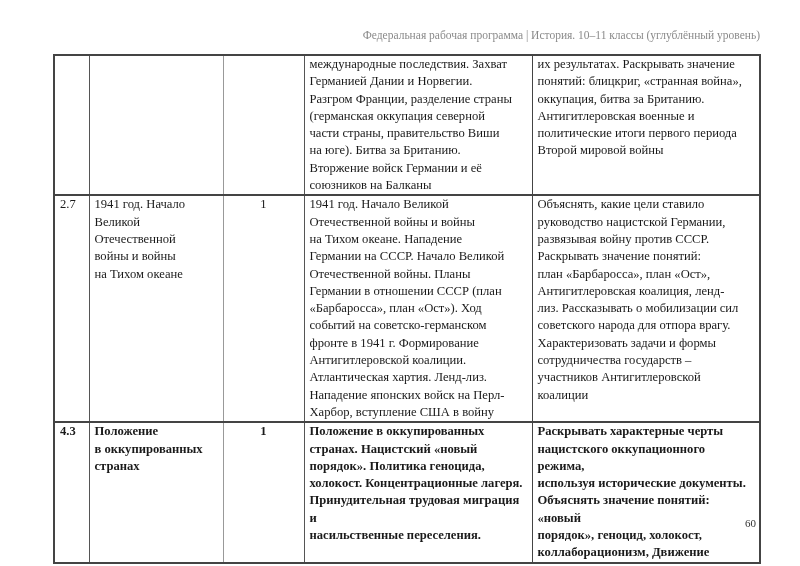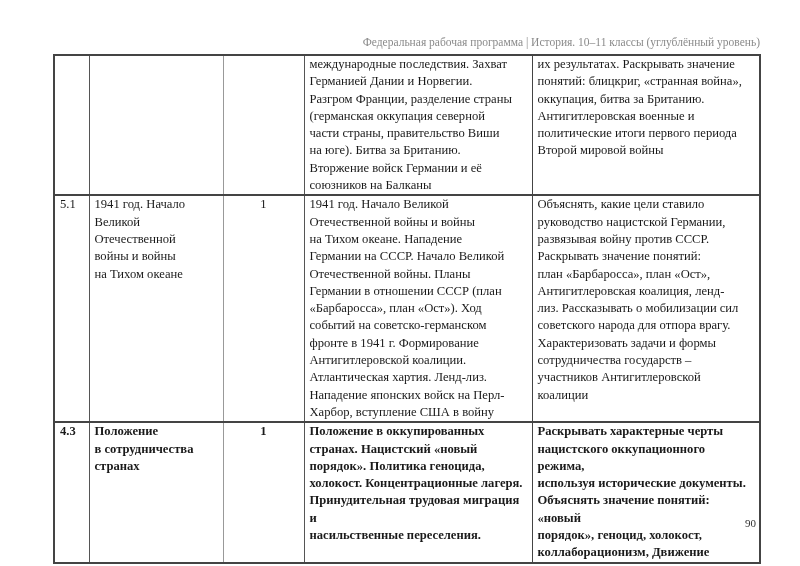--- a/index.html
+++ b/index.html
@@ -10,21 +10,21 @@
     body {
       width: 800px;
       height: 566px;
       position: relative;
       overflow: hidden;
       font-family: "Liberation Serif", serif;
       color: #1a1a1a;
     }
     .header {
       position: absolute;
-      top: 36px;
+      top: 29px;
       right: 40px;
       font-size: 11.5px;
       color: #8a8a8a;
       white-space: nowrap;
     }
     .doc-table {
       position: absolute;
       left: 53px;
       top: 54px;
       width: 706px;
@@ -121,21 +121,21 @@
           <span class="cell-text">их результатах. Раскрывать значение
 понятий: блицкриг, «странная война»,
 оккупация, битва за Британию.
 Антигитлеровская военные и
 политические итоги первого периода
 Второй мировой войны</span>
         </td>
     </tr>
     <tr class="row-42">
       <td class="num">
-          <span class="cell-text">5.1</span>
+          <span class="cell-text">2.7</span>
         </td>
       <td class="title">
           <span class="cell-text">1941 год. Начало
 Великой
 Отечественной
 войны и войны
 на Тихом океане</span>
         </td>
       <td class="hours">
           <span class="cell-text">1</span>
@@ -169,21 +169,21 @@
 участников Антигитлеровской
 коалиции</span>
         </td>
     </tr>
     <tr class="row-43">
       <td class="num">
           <span class="cell-text">4.3</span>
         </td>
       <td class="title">
           <span class="cell-text">Положение
-в сотрудничества
+в оккупированных
 странах</span>
         </td>
       <td class="hours">
           <span class="cell-text">1</span>
         </td>
       <td class="content">
           <span class="cell-text">Положение в оккупированных
 странах. Нацистский «новый
 порядок». Политика геноцида,
 холокост. Концентрационные лагеря.
@@ -195,13 +195,13 @@
 нацистского оккупационного режима,
 используя исторические документы.
 Объяснять значение понятий: «новый
 порядок», геноцид, холокост,
 коллаборационизм, Движение</span>
         </td>
     </tr>
   </tbody>
 </table>
 
-<div class="page-number">90</div>
+<div class="page-number">60</div>
 
 </body></html>

